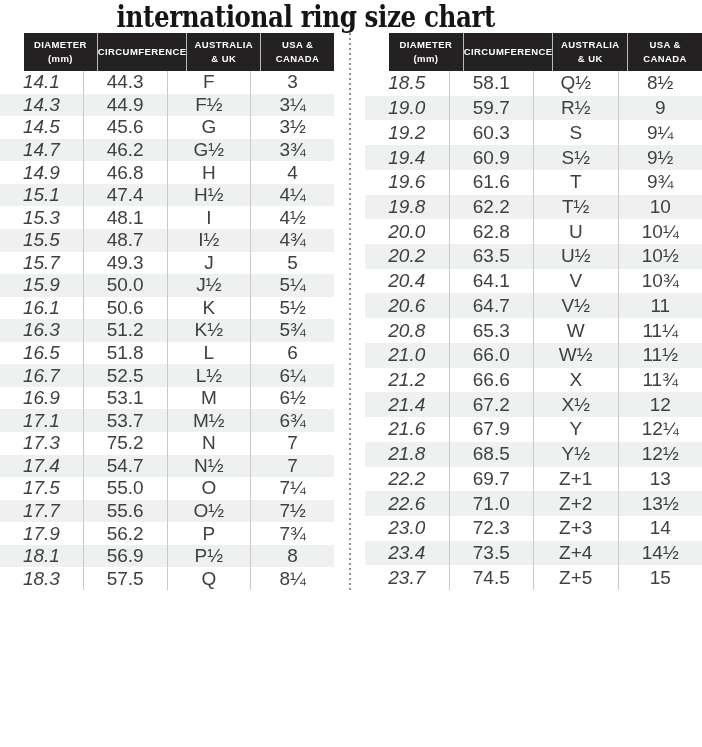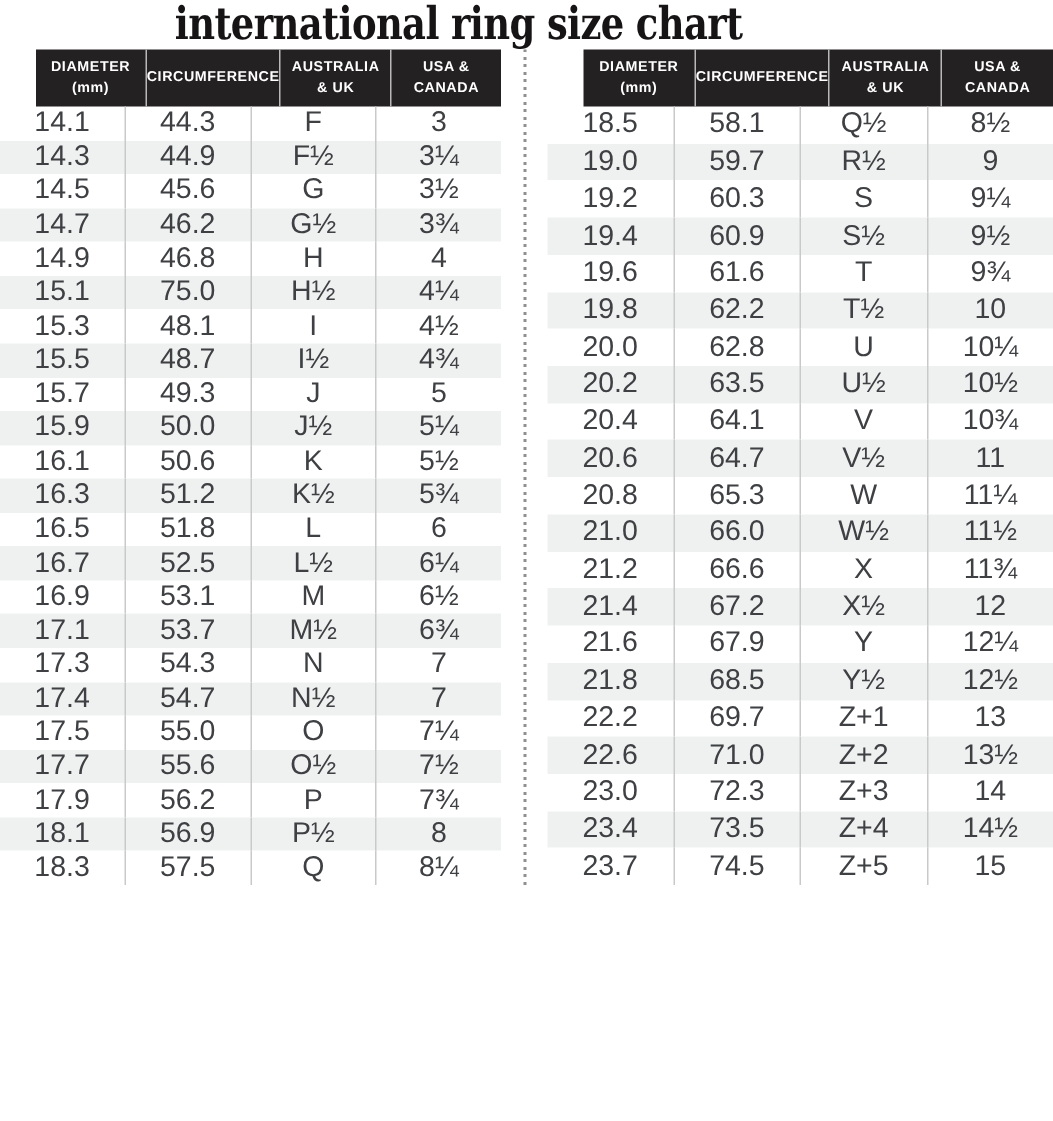--- a/index.html
+++ b/index.html
@@ -85,21 +85,21 @@
   .trow:nth-child(even) { background: var(--stripe); }
   .td {
     flex: 1;
     display: flex;
     align-items: center;
     justify-content: center;
     font-size: 19px;
     color: var(--body-text);
     border-left: 1px solid var(--separator);
   }
-  .td:first-child { border-left: none; }
+  .td:first-child { border-left: none; font-style: italic; }
   .divider-zone {
     width: 31px;
     display: flex;
     justify-content: center;
   }
   .dotline {
     width: 2px;
     height: 100%;
     background-image: repeating-linear-gradient(
       to bottom,
@@ -152,21 +152,21 @@
             <div class="td">3¾</div>
           </div>
           <div class="trow">
             <div class="td">14.9</div>
             <div class="td">46.8</div>
             <div class="td">H</div>
             <div class="td">4</div>
           </div>
           <div class="trow">
             <div class="td">15.1</div>
-            <div class="td">75.0</div>
+            <div class="td">47.4</div>
             <div class="td">H½</div>
             <div class="td">4¼</div>
           </div>
           <div class="trow">
             <div class="td">15.3</div>
             <div class="td">48.1</div>
             <div class="td">I</div>
             <div class="td">4½</div>
           </div>
           <div class="trow">
@@ -218,21 +218,21 @@
             <div class="td">6½</div>
           </div>
           <div class="trow">
             <div class="td">17.1</div>
             <div class="td">53.7</div>
             <div class="td">M½</div>
             <div class="td">6¾</div>
           </div>
           <div class="trow">
             <div class="td">17.3</div>
-            <div class="td">54.3</div>
+            <div class="td">75.2</div>
             <div class="td">N</div>
             <div class="td">7</div>
           </div>
           <div class="trow">
             <div class="td">17.4</div>
             <div class="td">54.7</div>
             <div class="td">N½</div>
             <div class="td">7</div>
           </div>
           <div class="trow">

